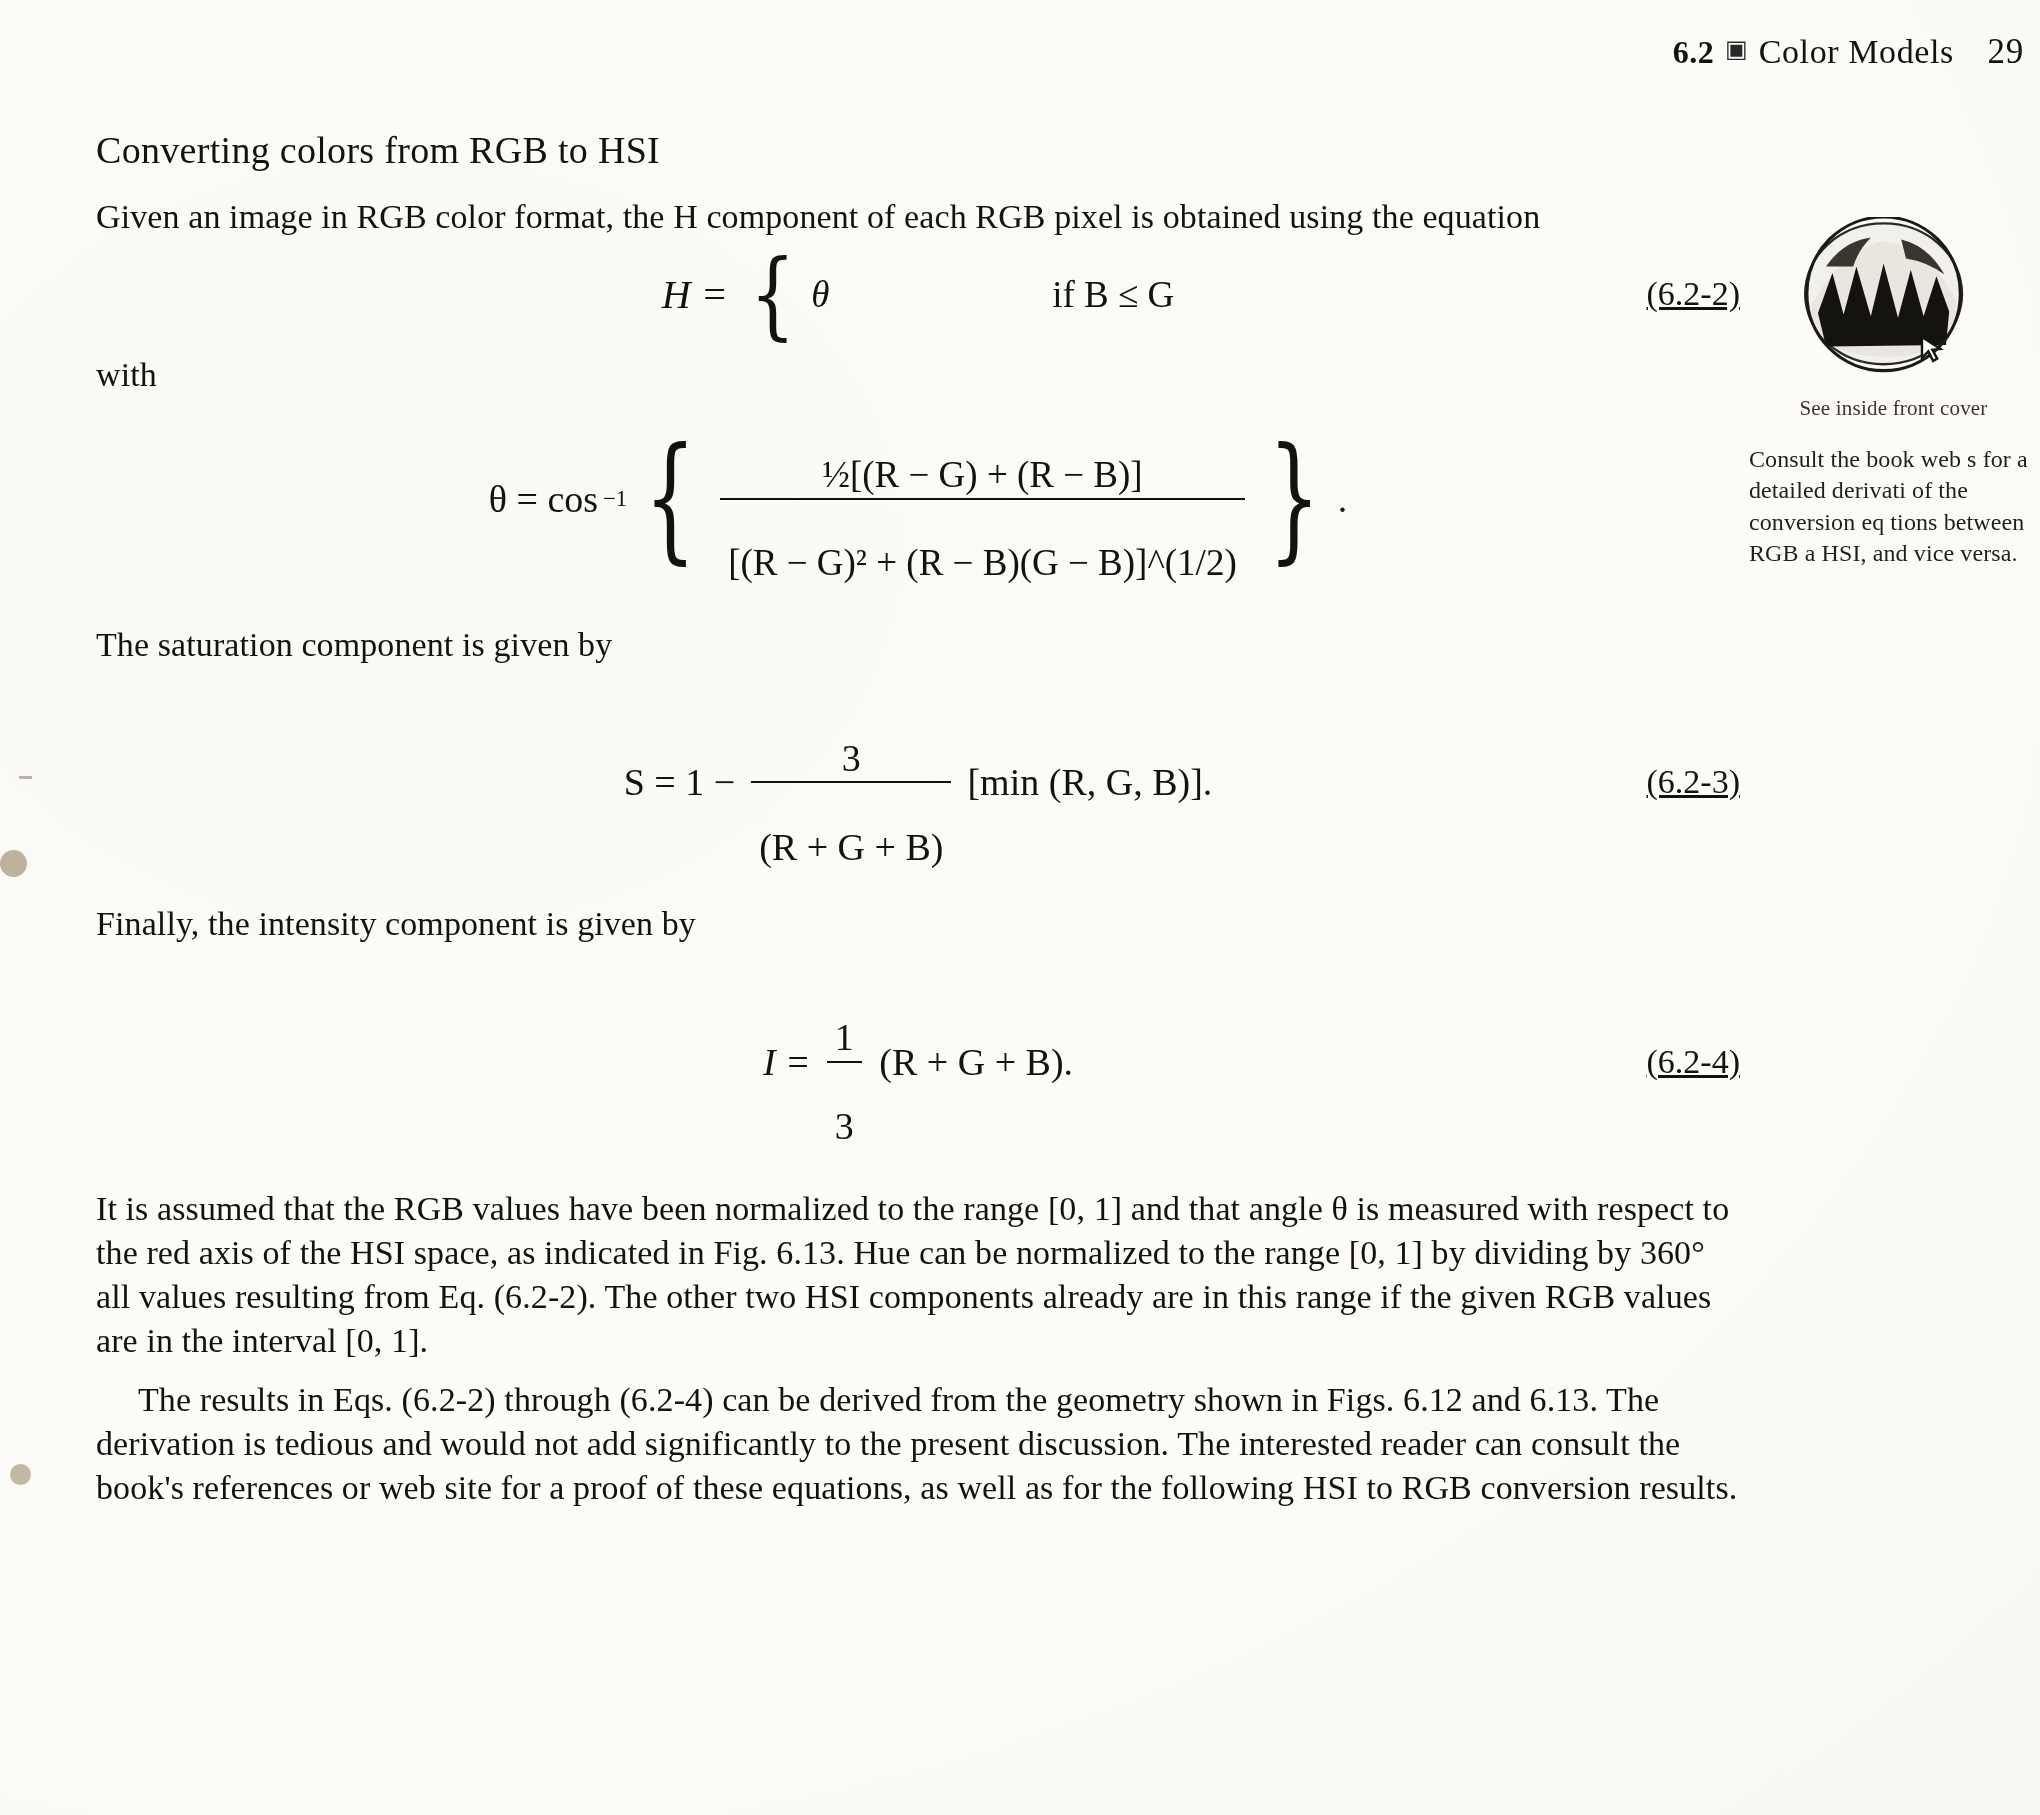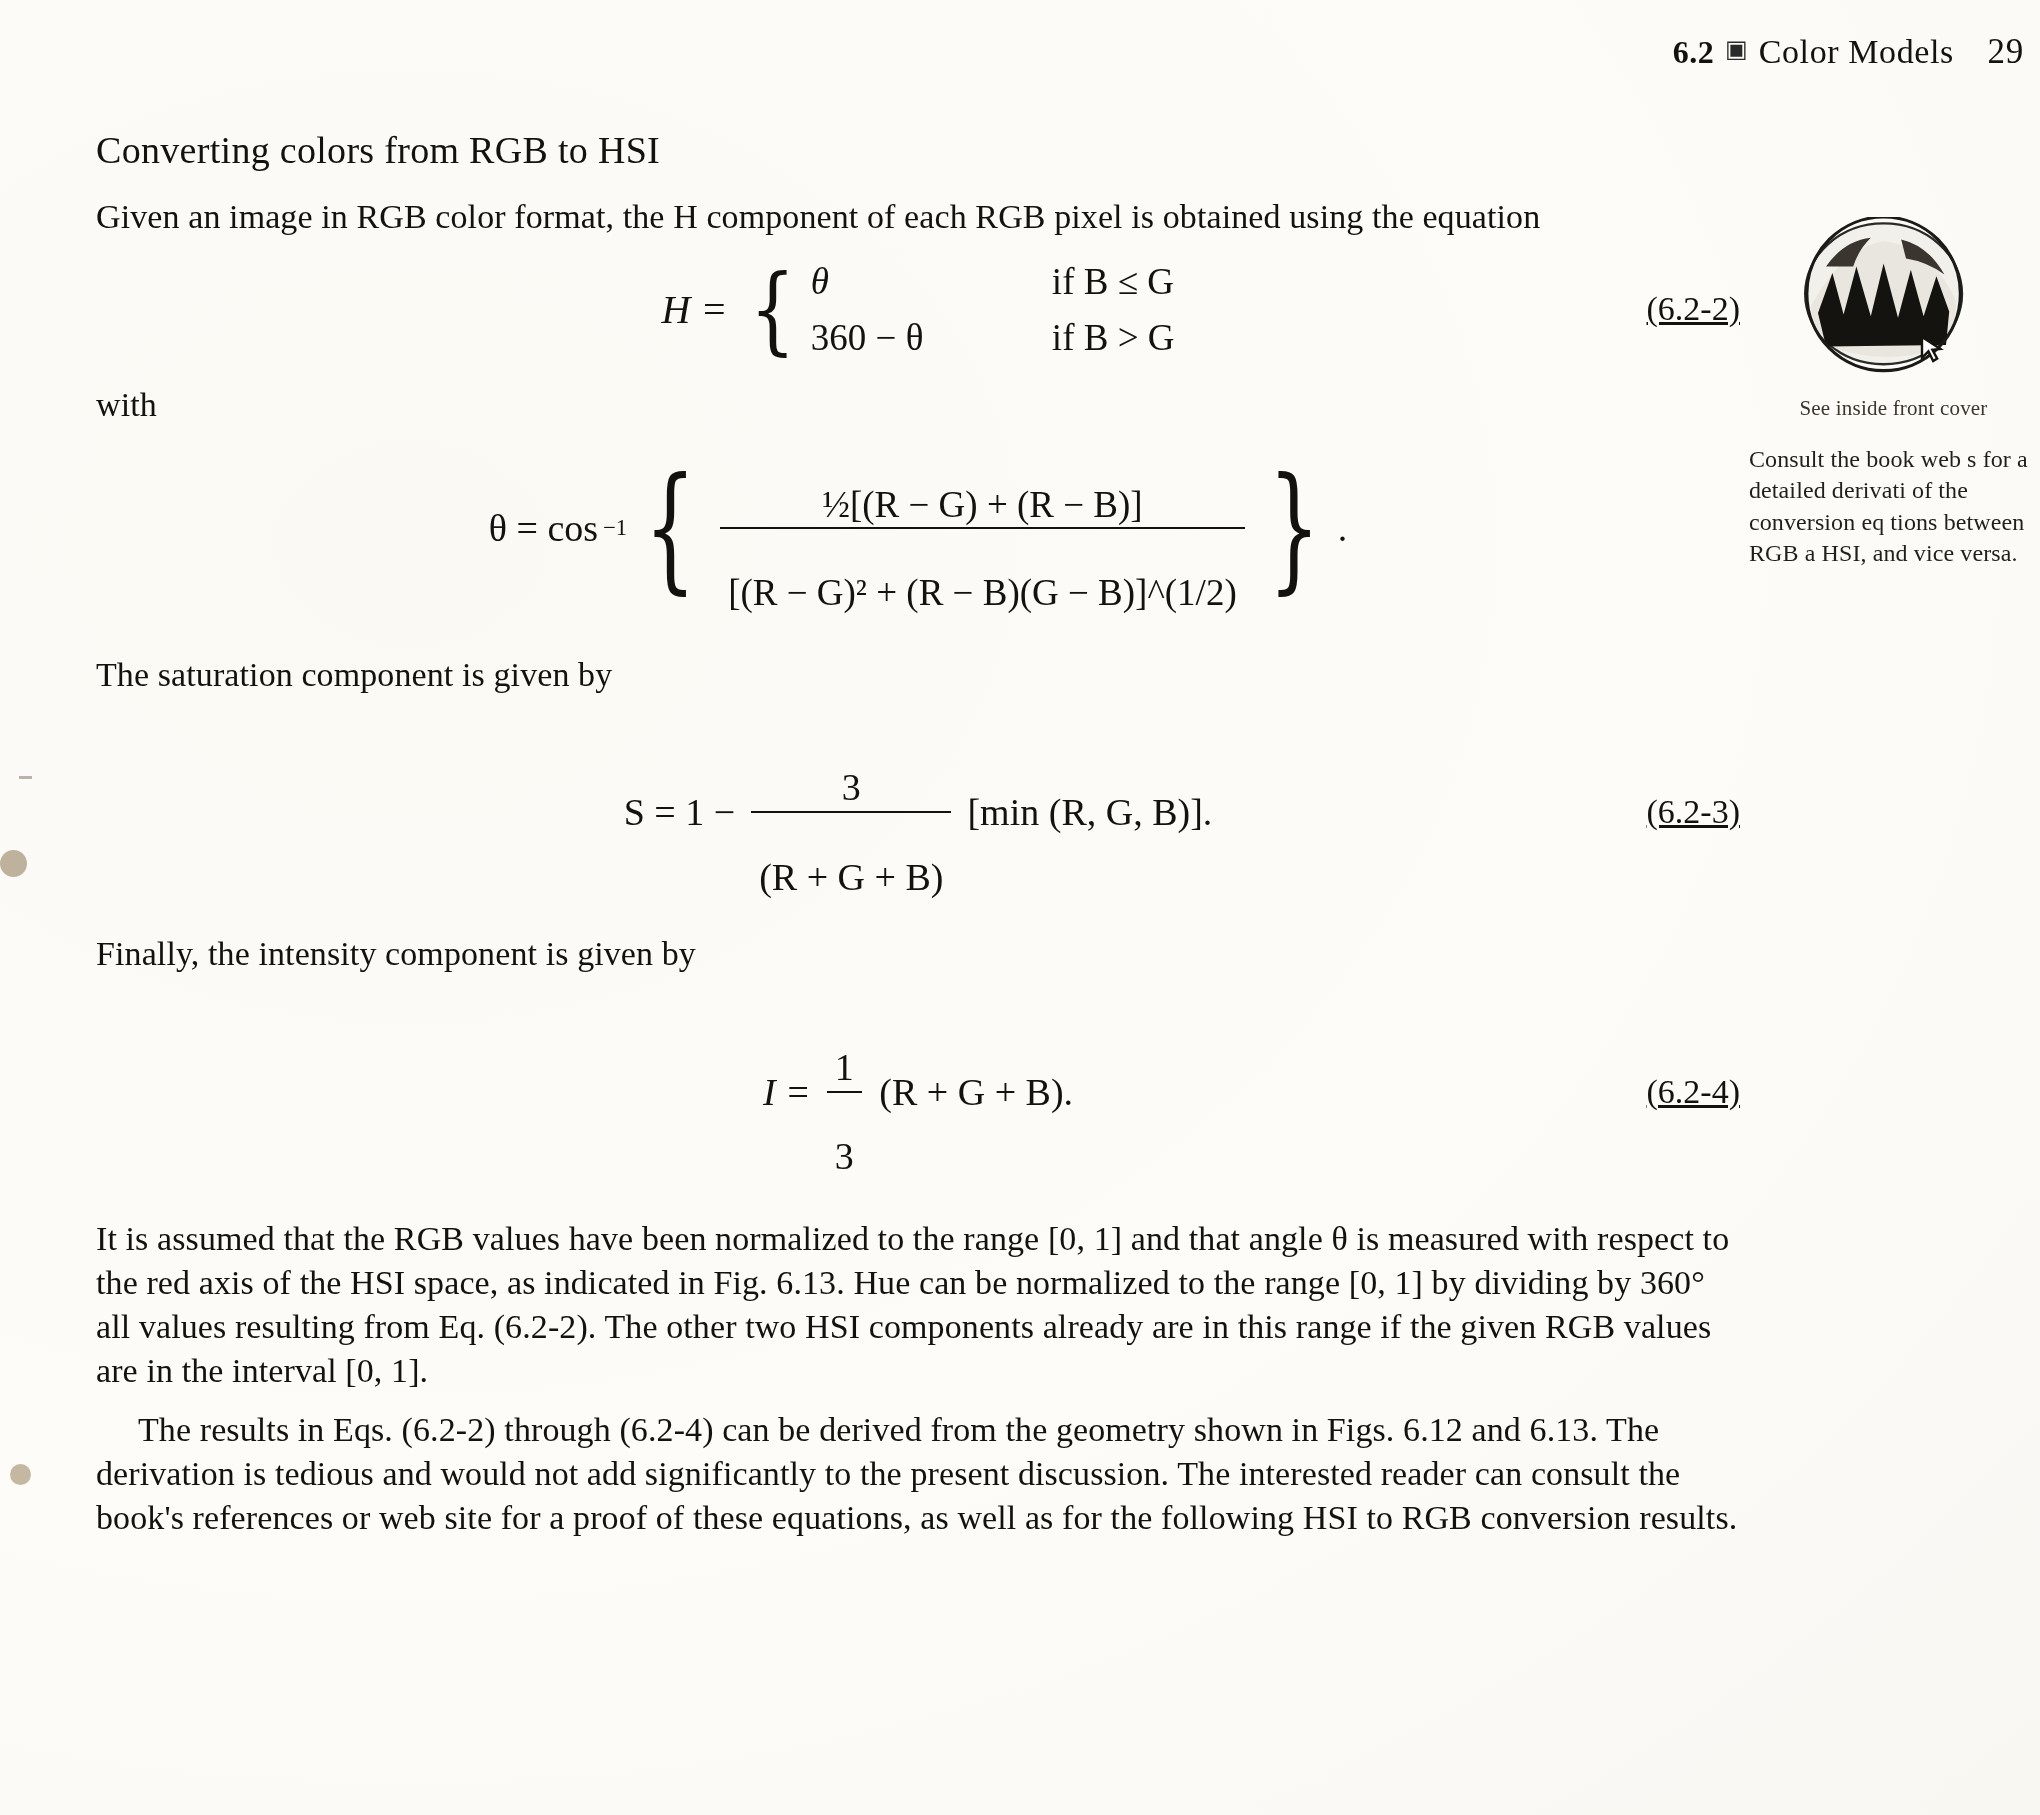--- a/index.html
+++ b/index.html
@@ -231,24 +231,20 @@
 
   <div class="eq-block">
     <div class="eq-center math">
       <span class="mi" style="font-size:40px; margin-right:14.4px;">H =</span>
       <span class="cases">
         <span class="brace">{</span>
         <span class="cases-rows">
           <span class="cases-row">
             <span class="case-val mi">θ</span>
             <span class="case-cond">if B ≤ G</span>
-          </span>
-          <span class="cases-row">
-            <span class="case-val">360 − θ</span>
-            <span class="case-cond">if B &gt; G</span>
           </span>
         </span>
       </span>
     </div>
     <div class="eq-num">(6.2-2)</div>
   </div>
 
   <p class="body">with</p>
 
   <div class="eq-block" style="margin-top:8px; margin-bottom:37px;">

